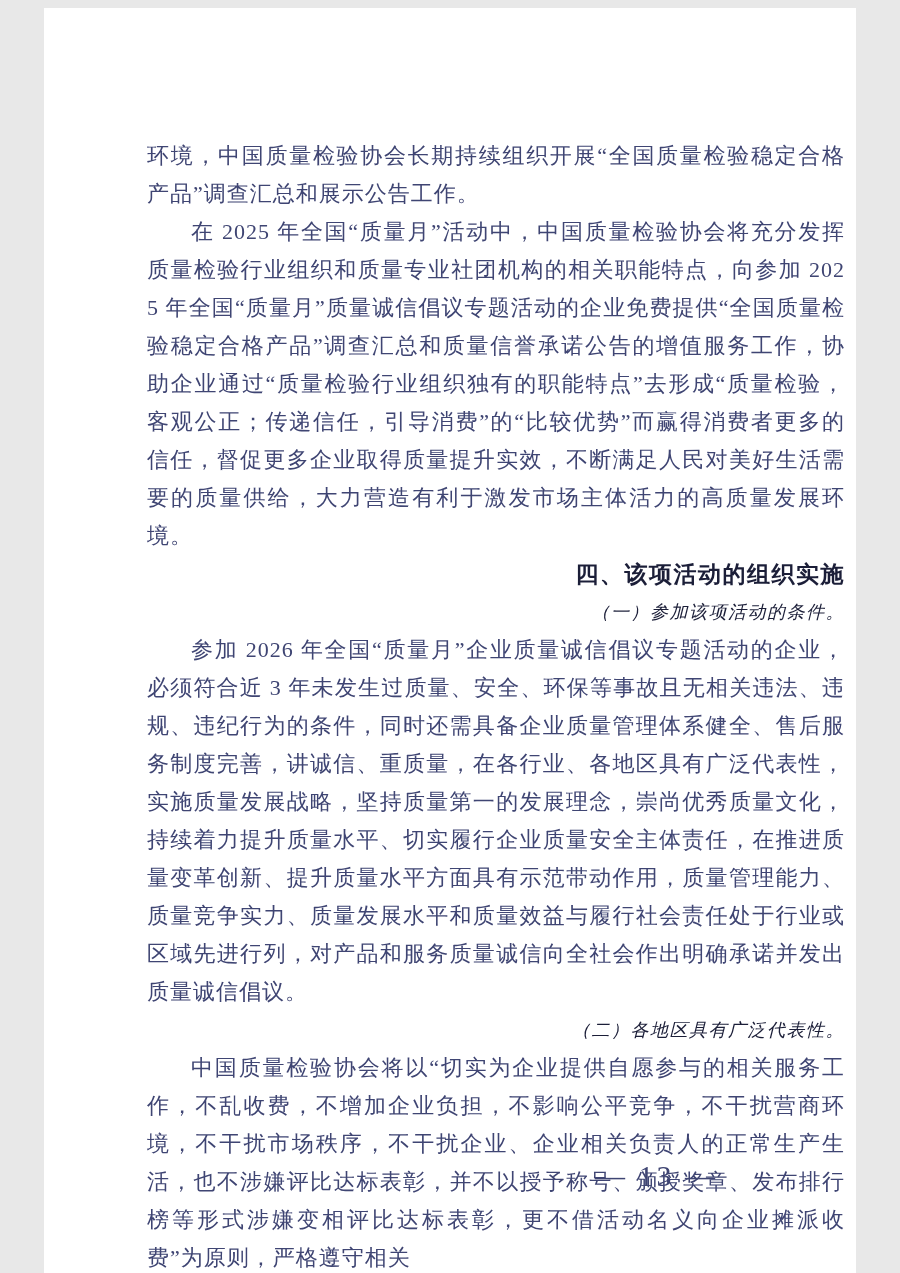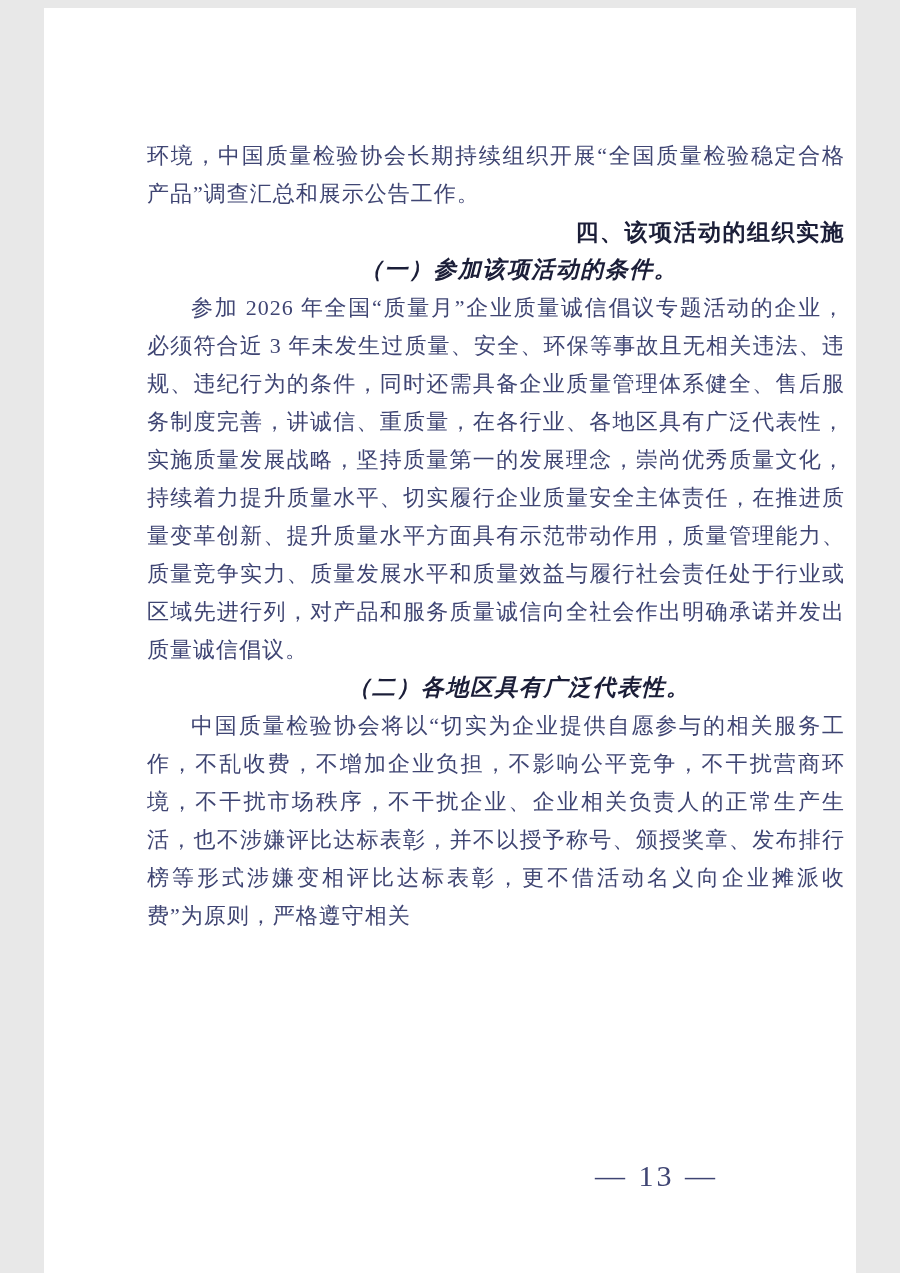--- a/index.html
+++ b/index.html
@@ -38,45 +38,46 @@
   .content p.h1{
     font-family:"Liberation Sans","DejaVu Sans",sans-serif;
     font-weight:bold;
     font-size:23px;
     color:var(--ink-dark);
     letter-spacing:1.5px;
     text-indent:2em;
     text-align:right;
   }
   .content p.h2{
-    font-weight:bold;
+    font-weight:normal;
     font-style:italic;
-    font-size:23px;
+    font-size:18px;
     color:var(--ink-dark);
     letter-spacing:1.5px;
     text-indent:2em;
-    text-align:center;
+    text-align:right;
   }
   .page-number{
     position:absolute;
     right:138px;
     bottom:88px;
     font-family:"Liberation Serif","DejaVu Serif",serif;
     font-size:30px;
     letter-spacing:3px;
     color:var(--ink);
     white-space:nowrap;
   }
 </style>
 </head>
 <body>
 
 <div class="sheet">
   <div class="content">
     <p>环境，中国质量检验协会长期持续组织开展“全国质量检验稳定合格产品”调查汇总和展示公告工作。</p>
+    <p class="indent">在 2025 年全国“质量月”活动中，中国质量检验协会将充分发挥质量检验行业组织和质量专业社团机构的相关职能特点，向参加 2025 年全国“质量月”质量诚信倡议专题活动的企业免费提供“全国质量检验稳定合格产品”调查汇总和质量信誉承诺公告的增值服务工作，协助企业通过“质量检验行业组织独有的职能特点”去形成“质量检验，客观公正；传递信任，引导消费”的“比较优势”而赢得消费者更多的信任，督促更多企业取得质量提升实效，不断满足人民对美好生活需要的质量供给，大力营造有利于激发市场主体活力的高质量发展环境。</p>
     <p class="h1">四、该项活动的组织实施</p>
     <p class="h2">（一）参加该项活动的条件。</p>
     <p class="indent">参加 2026 年全国“质量月”企业质量诚信倡议专题活动的企业，必须符合近 3 年未发生过质量、安全、环保等事故且无相关违法、违规、违纪行为的条件，同时还需具备企业质量管理体系健全、售后服务制度完善，讲诚信、重质量，在各行业、各地区具有广泛代表性，实施质量发展战略，坚持质量第一的发展理念，崇尚优秀质量文化，持续着力提升质量水平、切实履行企业质量安全主体责任，在推进质量变革创新、提升质量水平方面具有示范带动作用，质量管理能力、质量竞争实力、质量发展水平和质量效益与履行社会责任处于行业或区域先进行列，对产品和服务质量诚信向全社会作出明确承诺并发出质量诚信倡议。</p>
     <p class="h2">（二）各地区具有广泛代表性。</p>
     <p class="indent">中国质量检验协会将以“切实为企业提供自愿参与的相关服务工作，不乱收费，不增加企业负担，不影响公平竞争，不干扰营商环境，不干扰市场秩序，不干扰企业、企业相关负责人的正常生产生活，也不涉嫌评比达标表彰，并不以授予称号、颁授奖章、发布排行榜等形式涉嫌变相评比达标表彰，更不借活动名义向企业摊派收费”为原则，严格遵守相关</p>
   </div>
 
   <div class="page-number">— 13 —</div>
 </div>
 

